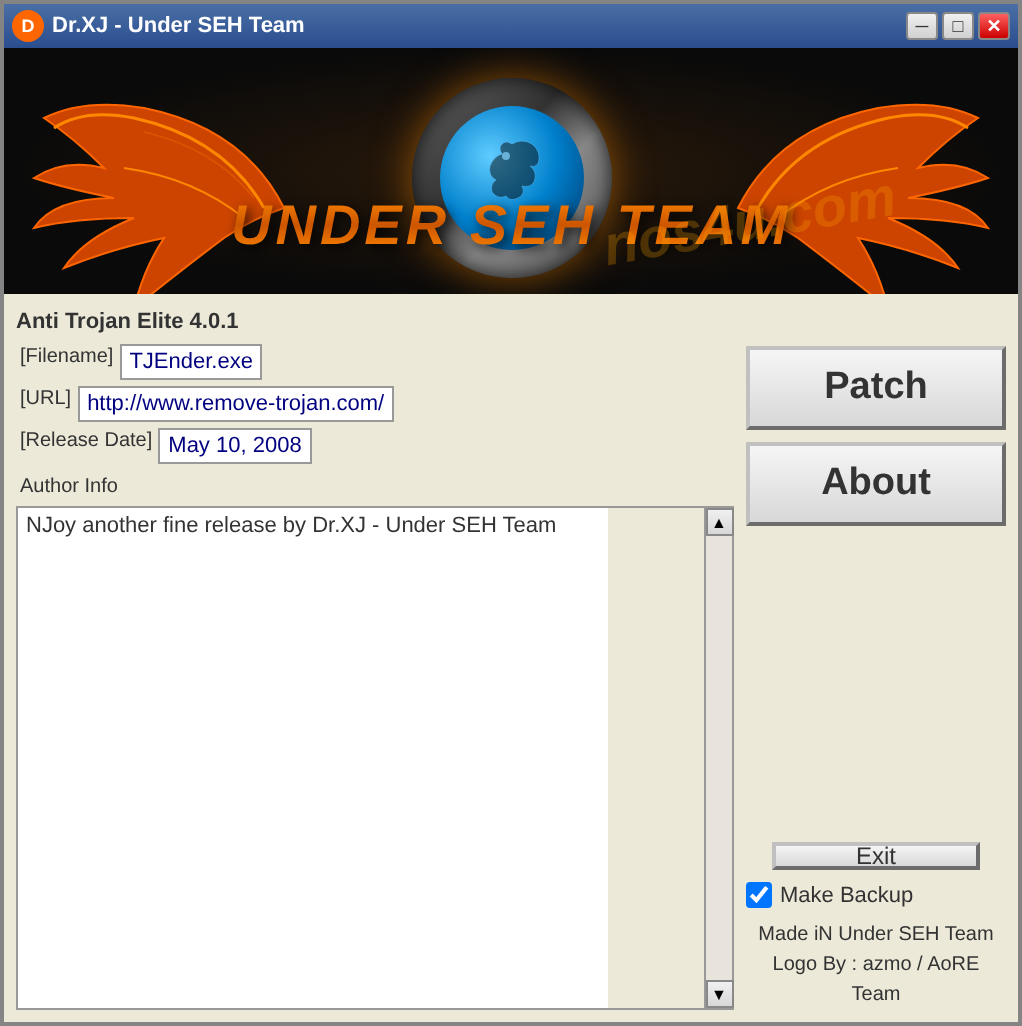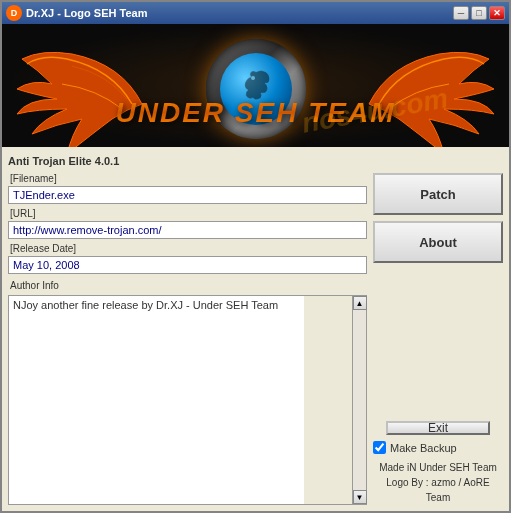--- a/index.html
+++ b/index.html
@@ -187,21 +187,20 @@
 
     .app-title {
       font-size: 11px;
       font-weight: bold;
       color: #333;
       padding: 2px 0;
     }
 
     .field-group {
       display: flex;
-      flex-direction: column;
       gap: 1px;
     }
 
     .field-label {
       font-size: 10px;
       color: #333;
       padding: 1px 2px;
     }
 
     .field-value {
@@ -277,21 +276,21 @@
       gap: 6px;
       padding-top: 20px;
     }
 
     .action-btn {
       width: 100%;
       height: 42px;
       background: linear-gradient(to bottom, #f5f5f5, #d8d8d8);
       border: 2px outset #c0c0c0;
       cursor: pointer;
-      font-size: 13px;
+      font-size: 19px;
       font-weight: bold;
       color: #333;
       display: flex;
       align-items: center;
       justify-content: center;
     }
 
     .exit-btn {
       width: 80%;
       margin: 0 auto;
@@ -350,21 +349,21 @@
       font-family: Impact, Arial Black, sans-serif;
     }
   </style>
 </head>
 <body>
 
 <div class="window">
 
   <div class="title-bar">
     <div class="title-bar-icon">D</div>
-    <span class="title-bar-text">Dr.XJ - Logo SEH Team</span>
+    <span class="title-bar-text">Dr.XJ - Under SEH Team</span>
     <div class="title-bar-buttons">
       <div class="title-btn">─</div>
       <div class="title-btn">□</div>
       <div class="title-btn close">✕</div>
     </div>
   </div>
 
   <div class="banner">
     <div class="banner-bg"></div>
 

